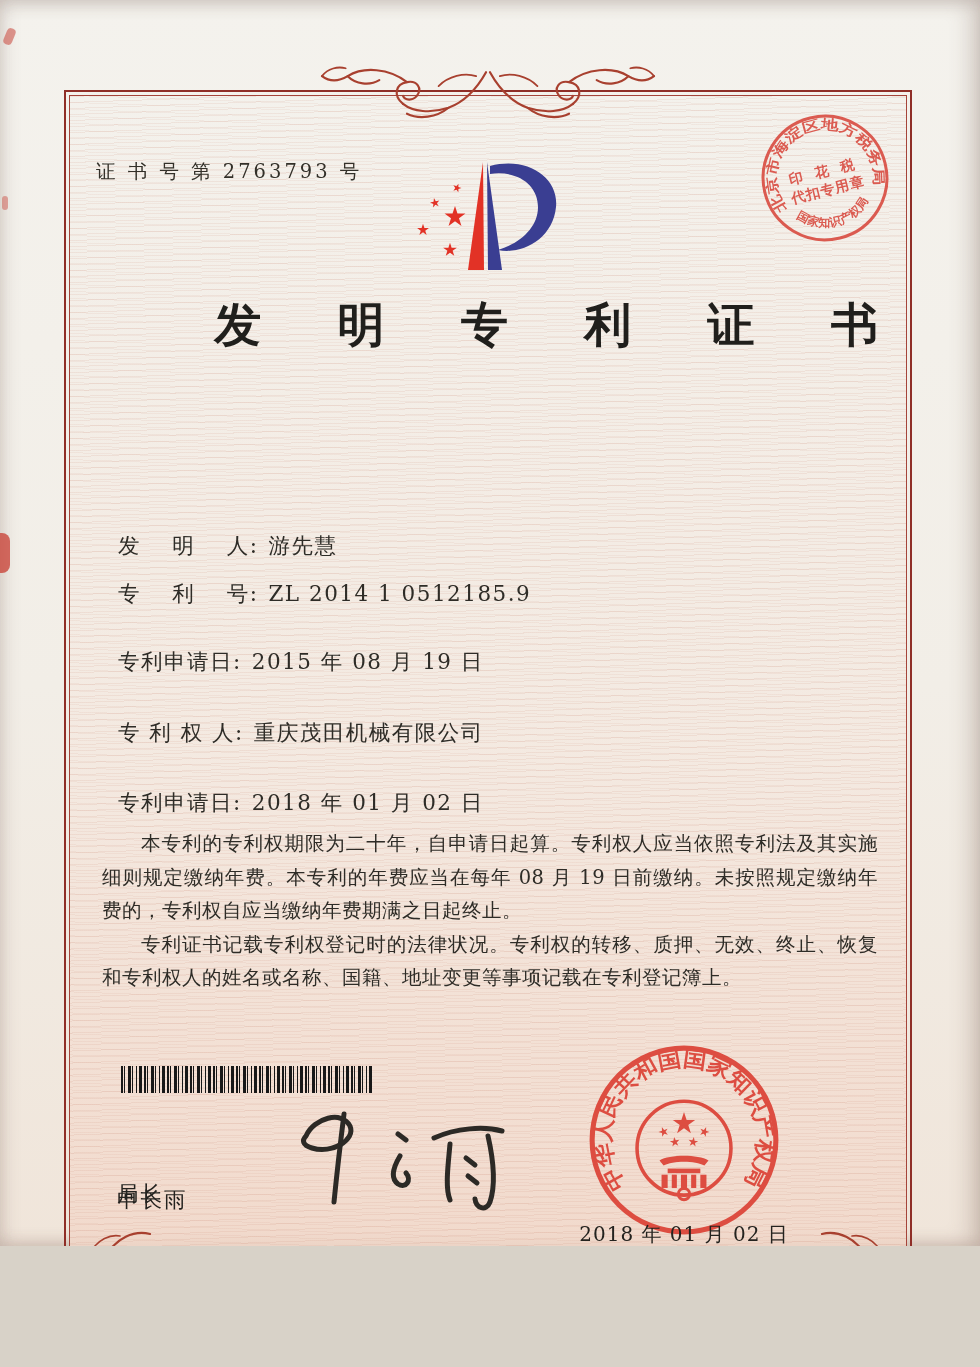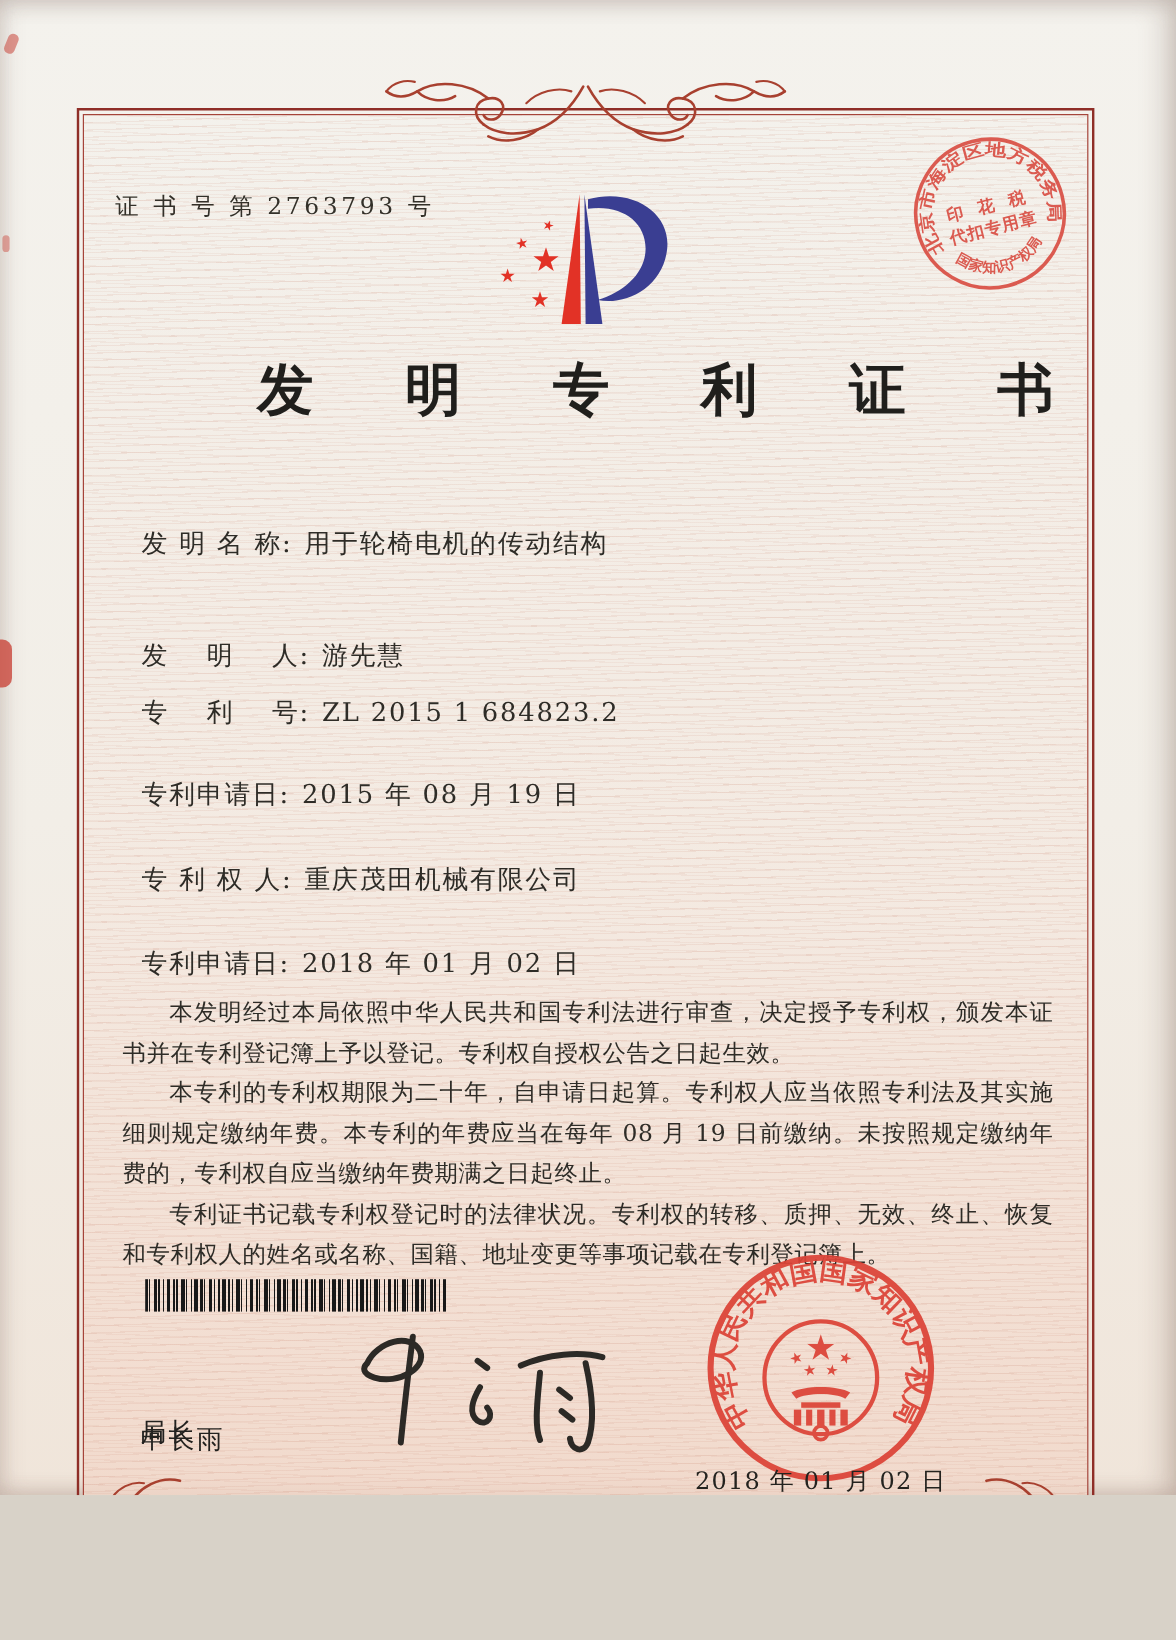--- a/index.html
+++ b/index.html
@@ -120,41 +120,37 @@
     </text>
     <text class="stamp-text" x="80" y="78" text-anchor="middle" fill="#d8473c" font-size="15" letter-spacing="4">印 花 税</text>
     <text class="stamp-text" x="80" y="98" text-anchor="middle" fill="#d8473c" font-size="15" letter-spacing="1">代扣专用章</text>
     <text class="stamp-text" fill="#d8473c" font-size="12.5">
       <textPath href="#ts-bot" textLength="89" lengthAdjust="spacingAndGlyphs">国家知识产权局</textPath>
     </text>
   </svg>
 
   <h1 class="title">发 明 专 利 证 书</h1>
 
-  <div class="row" style="top:438px">
-    <span class="lab">发 明 名 称:</span><span>用于轮椅电机的传动结构</span>
-  </div>
   <div class="row" style="top:531px">
     <span class="lab">发　 明 　人:</span><span>游先慧</span>
   </div>
   <div class="row" style="top:579px">
-    <span class="lab">专 　利 　号:</span><span>ZL 2015 1 684823.2</span>
+    <span class="lab">专 　利 　号:</span><span>ZL 2014 1 0512185.9</span>
   </div>
   <div class="row" style="top:647px">
     <span class="lab">专利申请日:</span><span>2015 年 08 月 19 日</span>
   </div>
   <div class="row" style="top:718px">
     <span class="lab">专 利 权 人:</span><span>重庆茂田机械有限公司</span>
   </div>
   <div class="row" style="top:788px">
     <span class="lab">专利申请日:</span><span>2018 年 01 月 02 日</span>
   </div>
 
   <div class="paras">
-    <p>本发明经过本局依照中华人民共和国专利法进行审查，决定授予专利权，颁发本证书并在专利登记簿上予以登记。专利权自授权公告之日起生效。</p>
     <p>本专利的专利权期限为二十年，自申请日起算。专利权人应当依照专利法及其实施细则规定缴纳年费。本专利的年费应当在每年 08 月 19 日前缴纳。未按照规定缴纳年费的，专利权自应当缴纳年费期满之日起终止。</p>
     <p>专利证书记载专利权登记时的法律状况。专利权的转移、质押、无效、终止、恢复和专利权人的姓名或名称、国籍、地址变更等事项记载在专利登记簿上。</p>
   </div>
 
   <div class="barcode"></div>
 
   <div class="sig-title">局长</div>
   <div class="sig-name">申长雨</div>
 
   <svg class="signature" viewBox="0 0 270 112">

